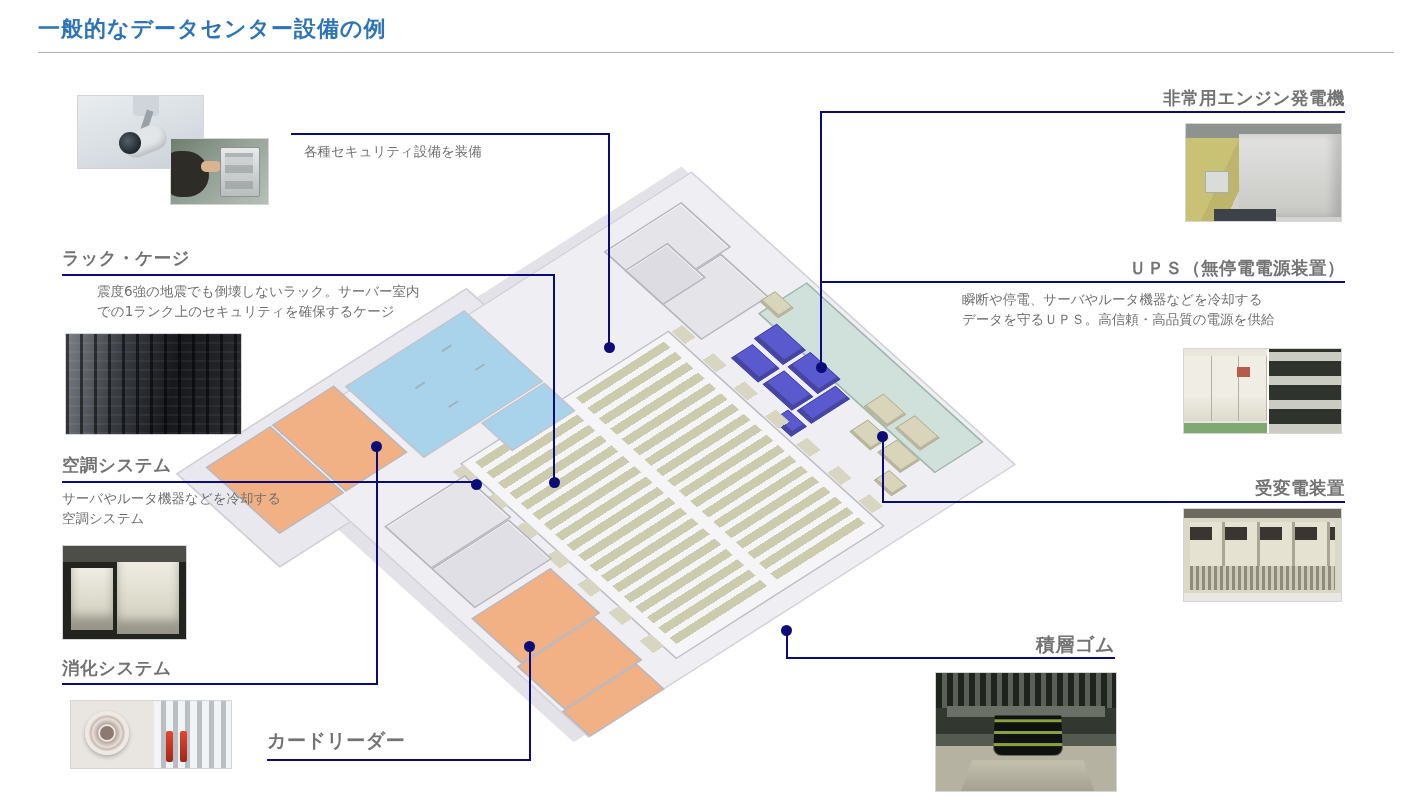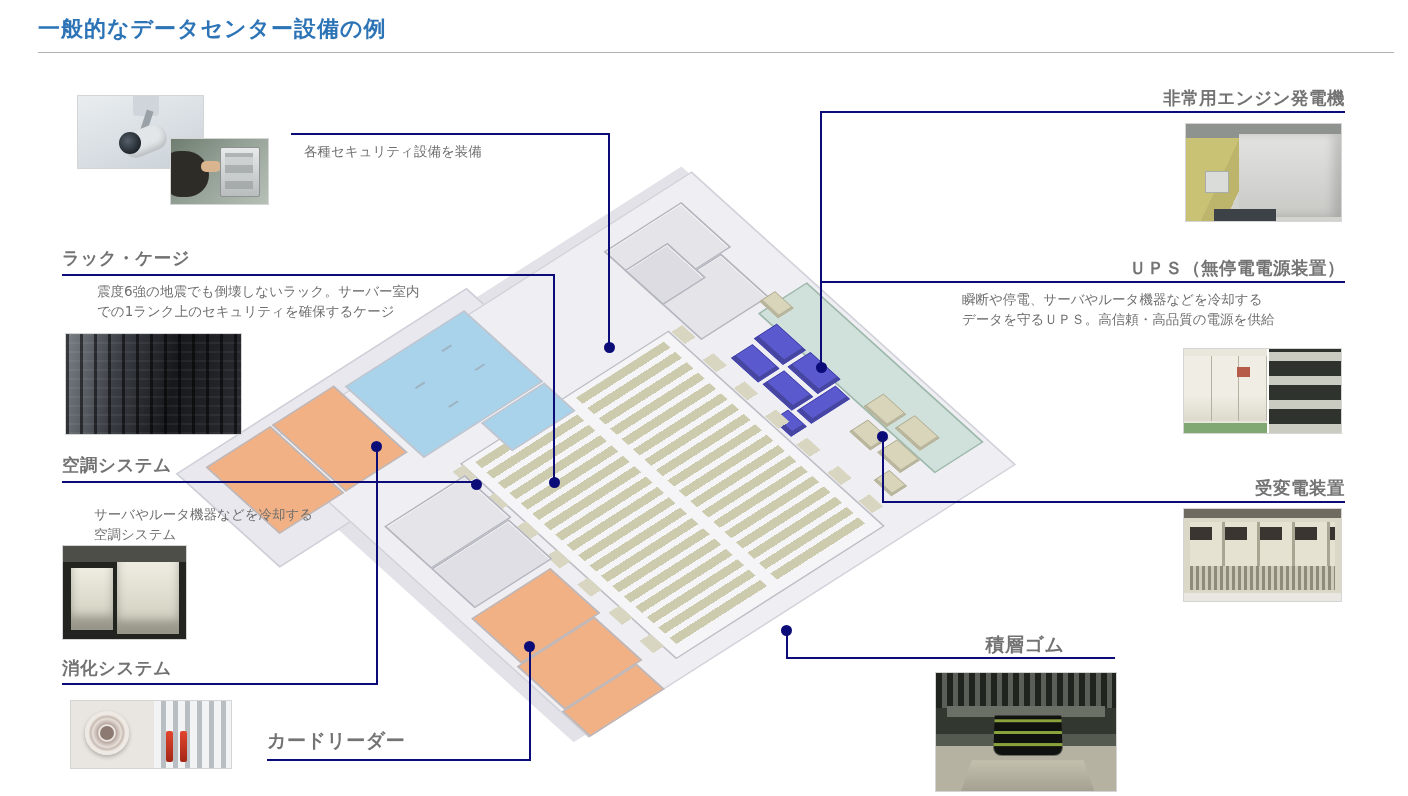--- a/index.html
+++ b/index.html
@@ -170,28 +170,28 @@
 
   <div class="callout-title" style="left:62px;top:246px;">ラック・ケージ</div>
   <div class="callout-desc" style="left:62px;top:281px;margin-left:35px;">震度6強の地震でも倒壊しないラック。サーバー室内
 での1ランク上のセキュリティを確保するケージ</div>
 
   <div class="callout-title r" style="right:63px;top:256px;">ＵＰＳ（無停電電源装置）</div>
   <div class="callout-desc" style="left:962px;top:289px;">瞬断や停電、サーバやルータ機器などを冷却する
 データを守るＵＰＳ。高信頼・高品質の電源を供給</div>
 
   <div class="callout-title" style="left:62px;top:453px;">空調システム</div>
-  <div class="callout-desc" style="left:62px;top:504px;margin-left:32px;">サーバやルータ機器などを冷却する
+  <div class="callout-desc" style="left:62px;top:488px;">サーバやルータ機器などを冷却する
 空調システム</div>
 
   <div class="callout-title r" style="right:63px;top:476px;text-align:right;">受変電装置</div>
 
   <div class="callout-title" style="left:62px;top:656px;">消化システム</div>
 
-  <div class="callout-title big" style="left:935px;top:632px;width:180px;text-align:center;">積層ゴム</div>
+  <div class="callout-title big" style="left:935px;top:632px;width:180px;text-align:right;">積層ゴム</div>
 
   <div class="callout-title big" style="left:267px;top:728px;">カードリーダー</div>
 
   <div class="photo ph-cam" style="left:77px;top:95px;width:125px;height:72px;">
     <div class="mount"></div>
     <div class="arm"></div>
     <div class="bodyc"></div>
     <div class="lens"></div>
   </div>
   <div class="photo ph-card" style="left:170px;top:138px;width:97px;height:65px;">

